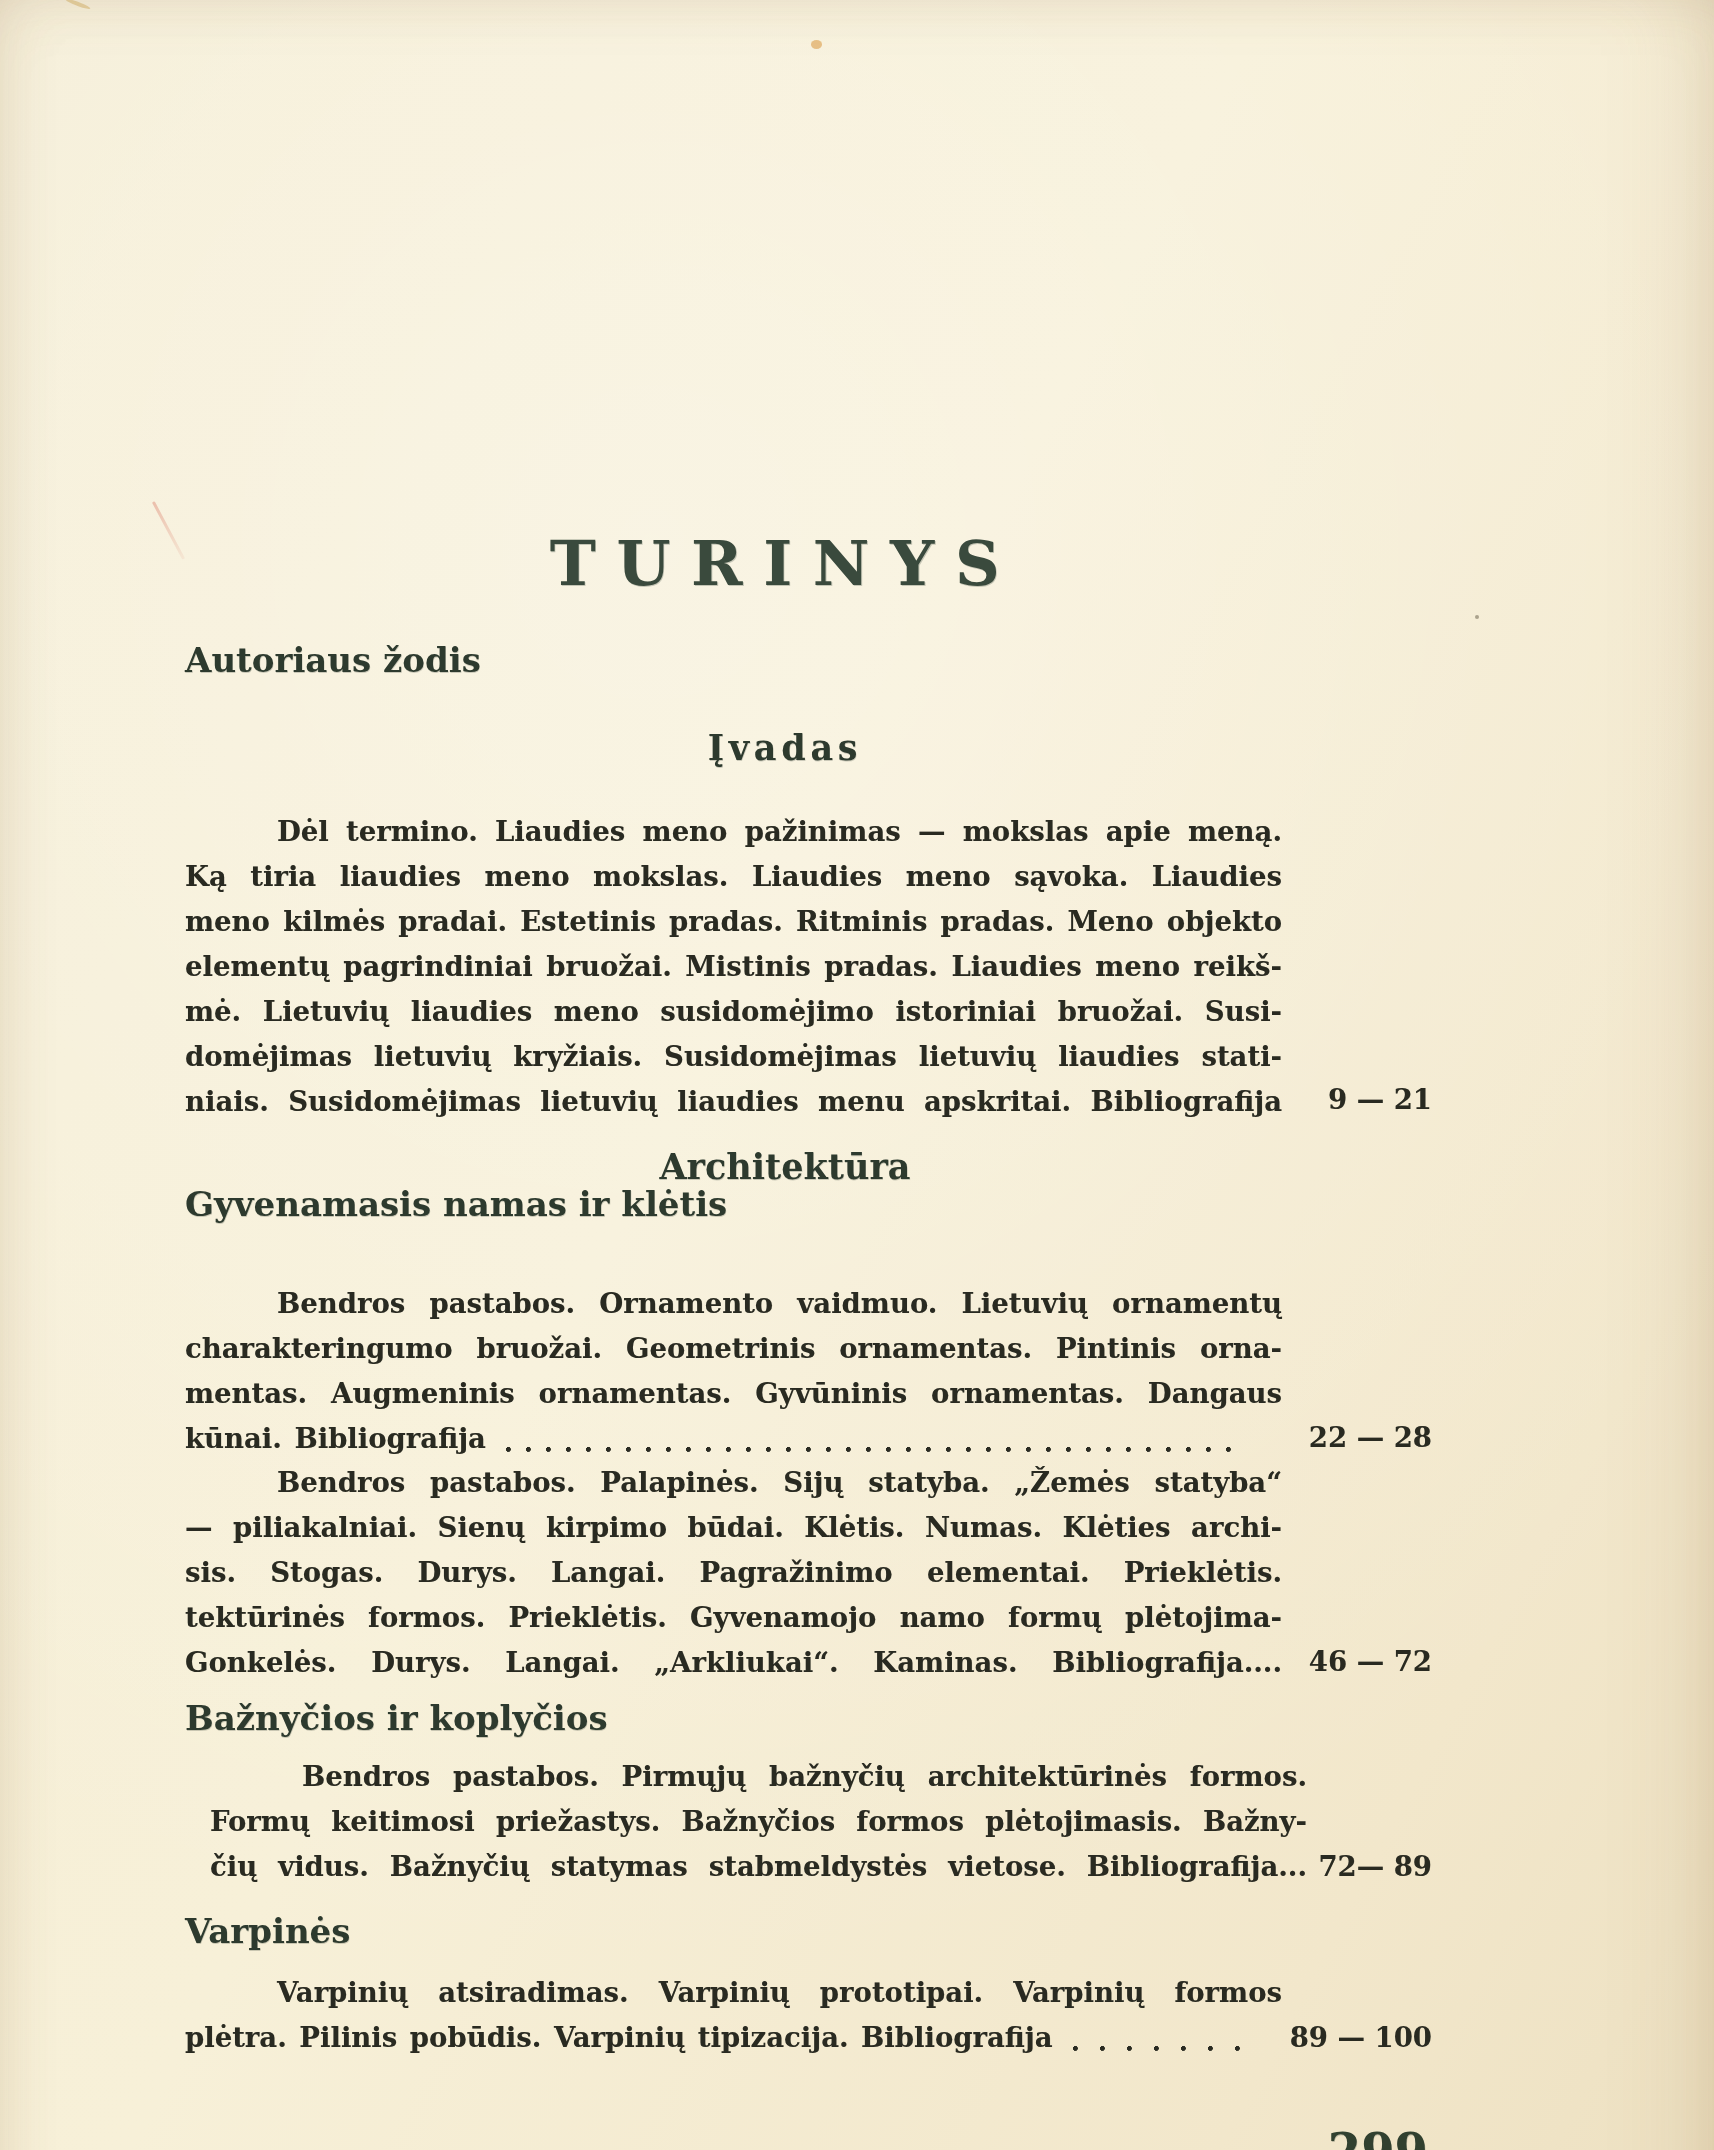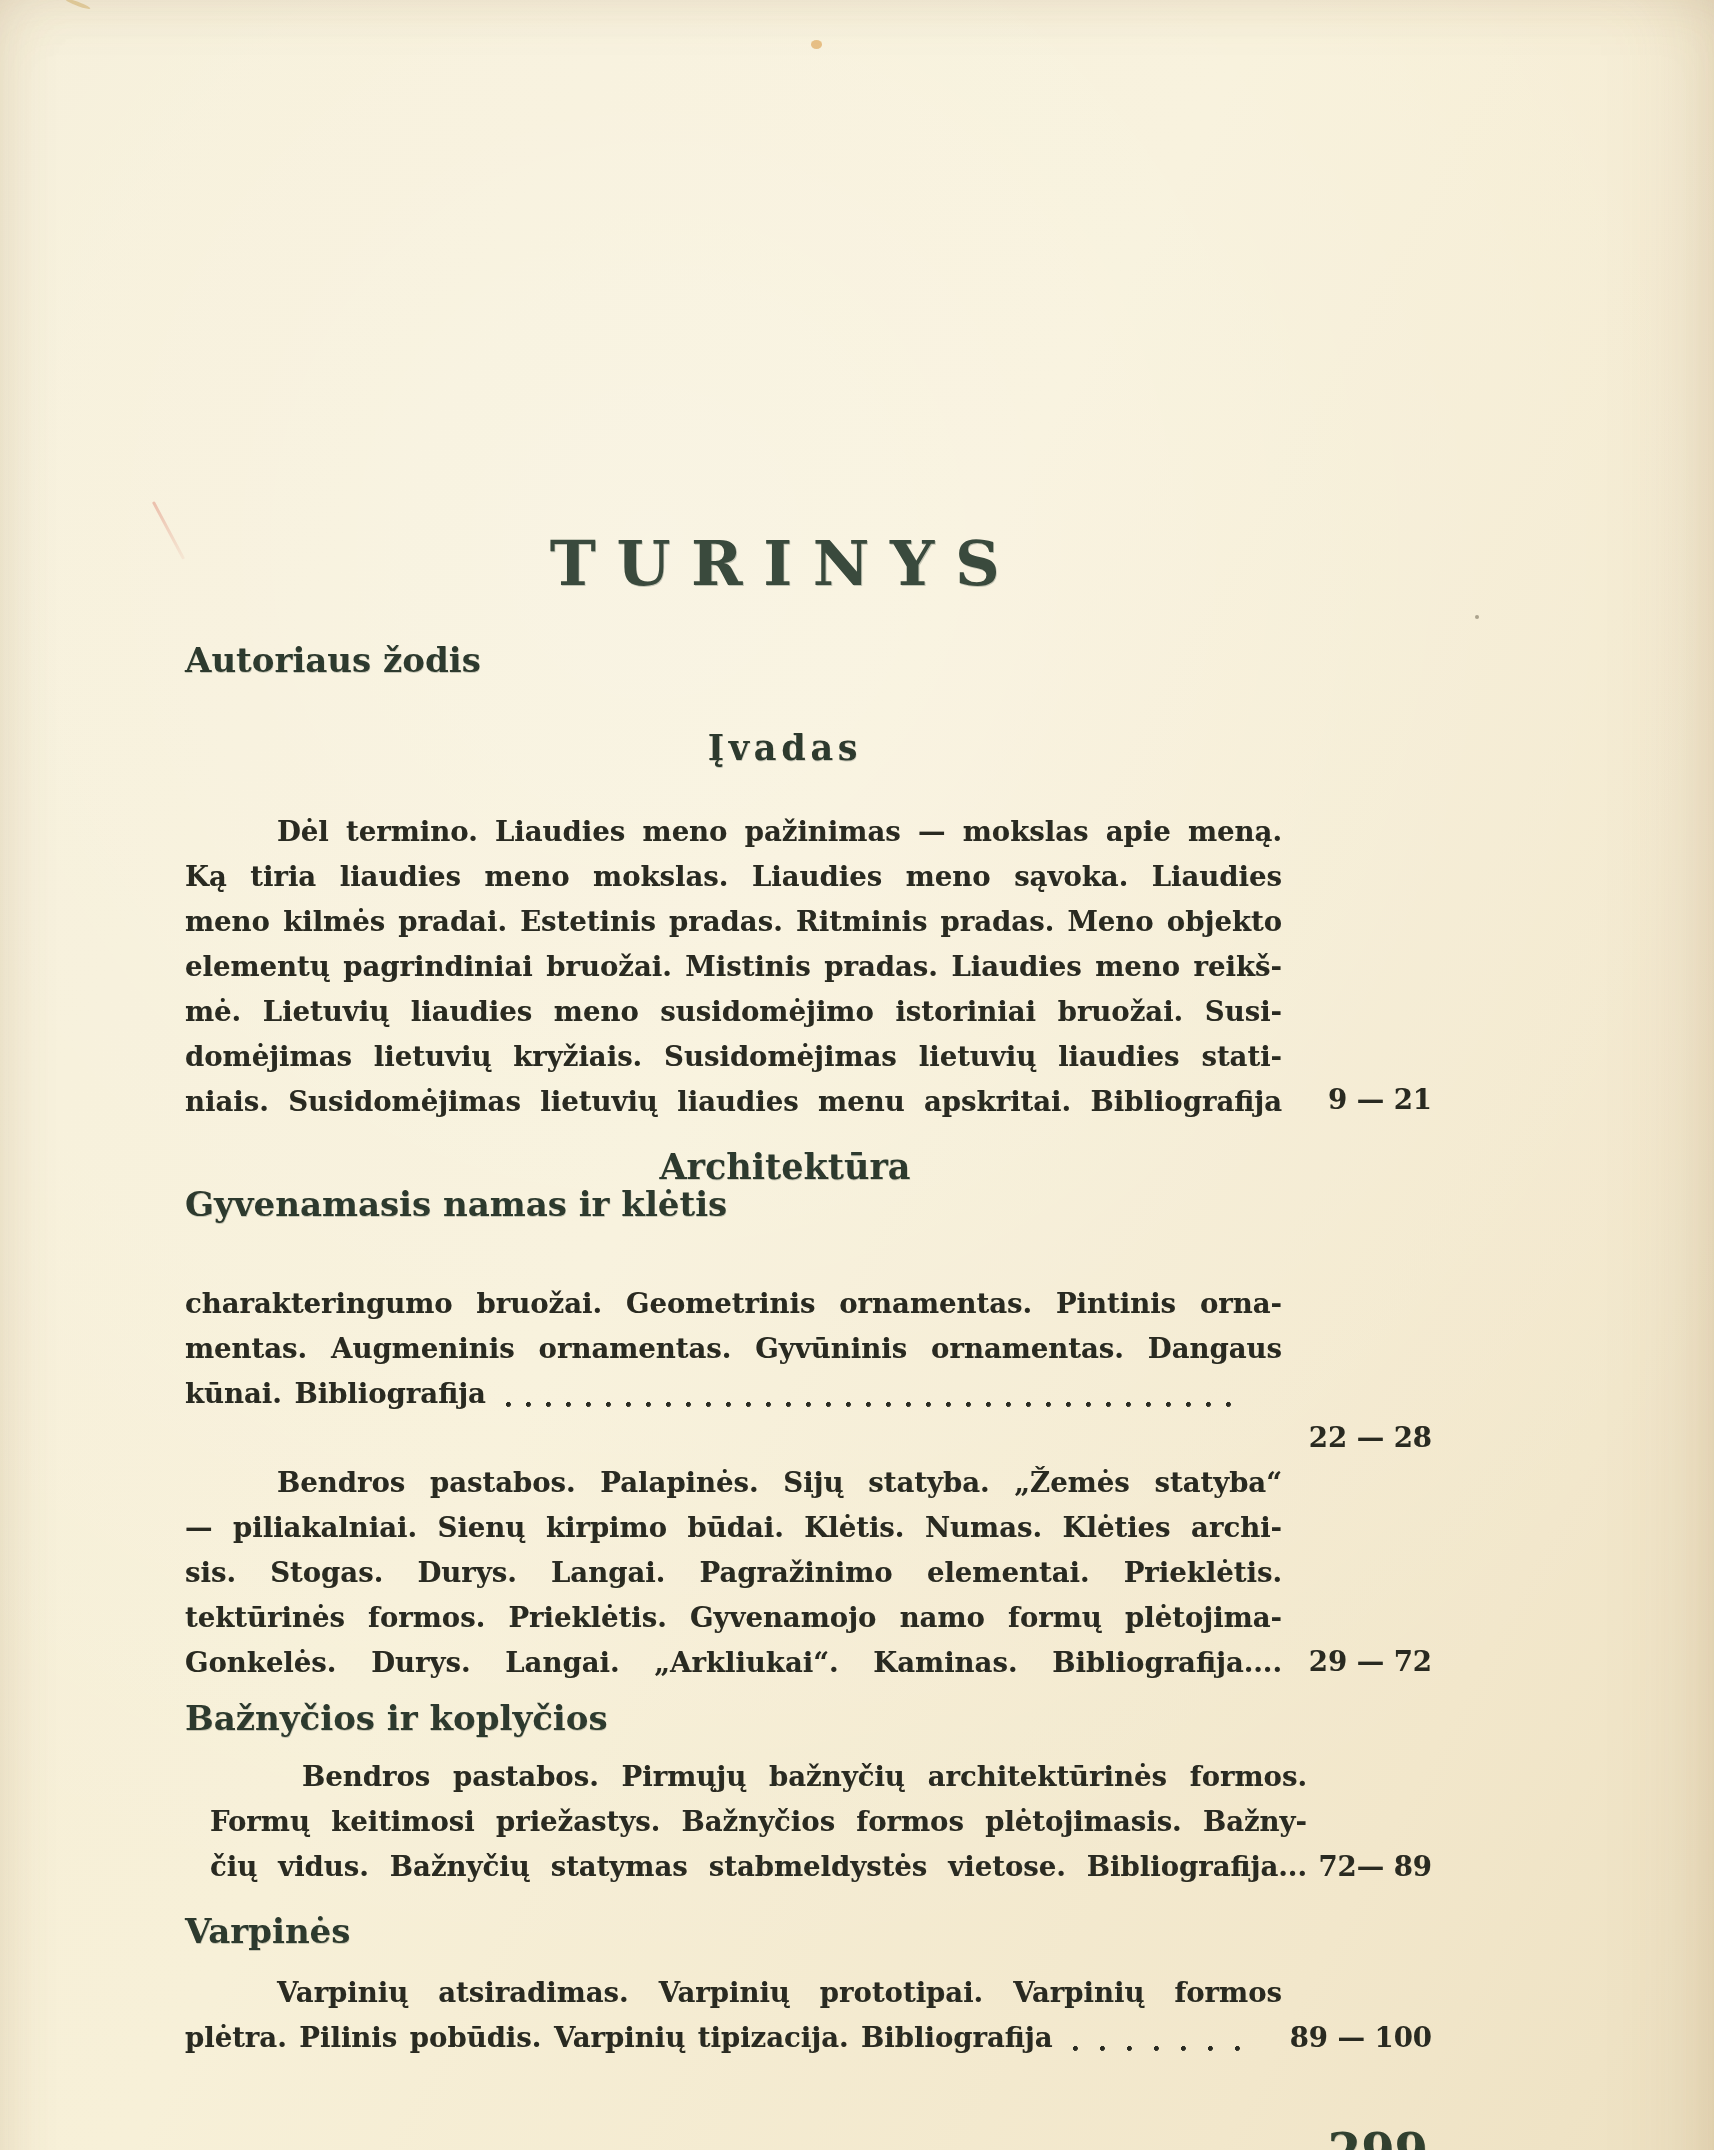--- a/index.html
+++ b/index.html
@@ -155,37 +155,38 @@
     <div class="line">domėjimas lietuvių kryžiais. Susidomėjimas lietuvių liaudies stati-</div>
     <div class="line">niais. Susidomėjimas lietuvių liaudies menu apskritai. Bibliografija</div>
   </div>
   <div class="page-range" style="top:1077px;">9 — 21</div>
 
   <div class="heading-centered" style="top:1146px;">Architektūra</div>
 
   <div class="heading-left" style="top:1184px;">Gyvenamasis namas ir klėtis</div>
 
   <div class="toc-para" style="top:1281px;">
+    <div class="line indent">Bendros pastabos. Ornamento vaidmuo. Lietuvių ornamentų</div>
     <div class="line">charakteringumo bruožai. Geometrinis ornamentas. Pintinis orna-</div>
     <div class="line">mentas. Augmeninis ornamentas. Gyvūninis ornamentas. Dangaus</div>
     <div class="line leaderline">
       <span class="txt">kūnai. Bibliografija</span>
       <span class="leader"></span>
     </div>
   </div>
   <div class="page-range" style="top:1415px;">22 — 28</div>
 
   <div class="toc-para" style="top:1460px;">
     <div class="line indent">Bendros pastabos. Palapinės. Sijų statyba. „Žemės statyba“</div>
     <div class="line">— piliakalniai. Sienų kirpimo būdai. Klėtis. Numas. Klėties archi-</div>
     <div class="line">sis. Stogas. Durys. Langai. Pagražinimo elementai. Prieklėtis.</div>
     <div class="line">tektūrinės formos. Prieklėtis. Gyvenamojo namo formų plėtojima-</div>
     <div class="line">Gonkelės. Durys. Langai. „Arkliukai“. Kaminas. Bibliografija....</div>
   </div>
-  <div class="page-range" style="top:1639px;">29 — 72</div>
+  <div class="page-range" style="top:1639px;">46 — 72</div>
 
   <div class="heading-left" style="top:1698px;">Bažnyčios ir koplyčios</div>
 
   <div class="toc-para" style="top:1754px;margin-left:25px;">
     <div class="line indent">Bendros pastabos. Pirmųjų bažnyčių architektūrinės formos.</div>
     <div class="line">Formų keitimosi priežastys. Bažnyčios formos plėtojimasis. Bažny-</div>
     <div class="line">čių vidus. Bažnyčių statymas stabmeldystės vietose. Bibliografija...</div>
   </div>
   <div class="page-range" style="top:1844px;">72— 89</div>
 

